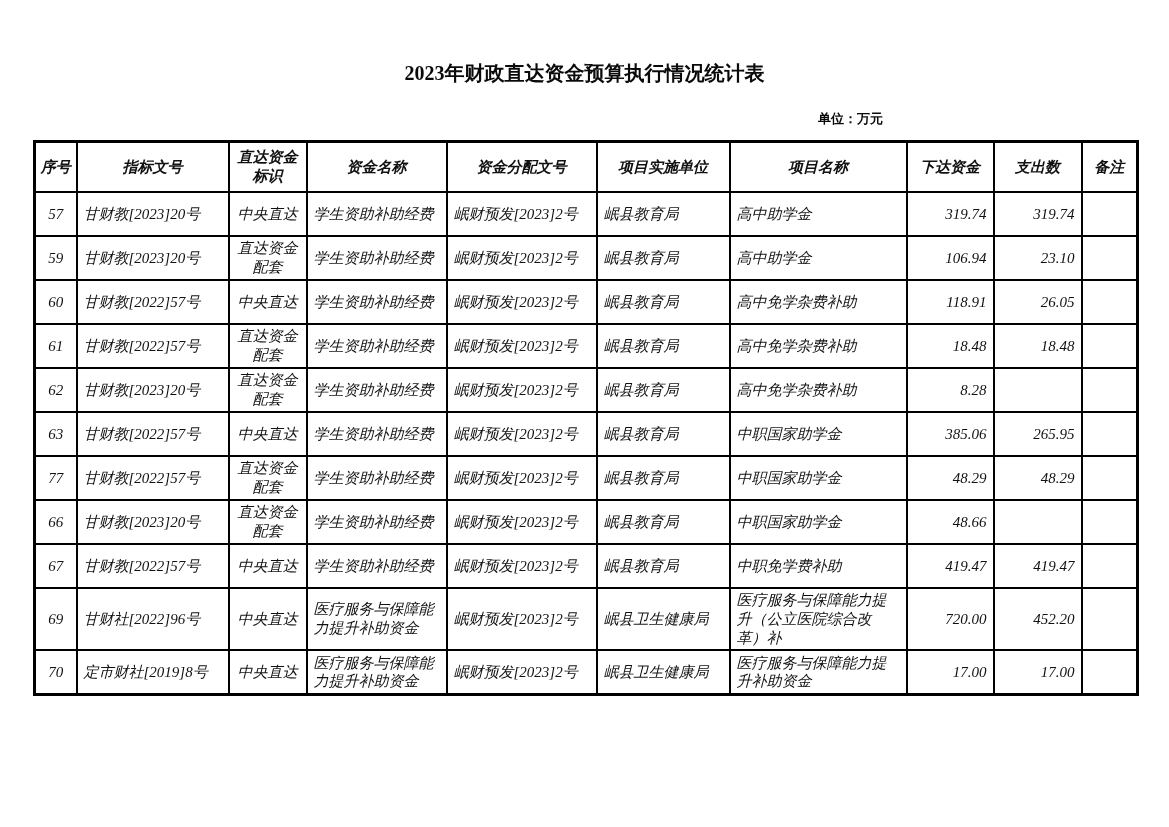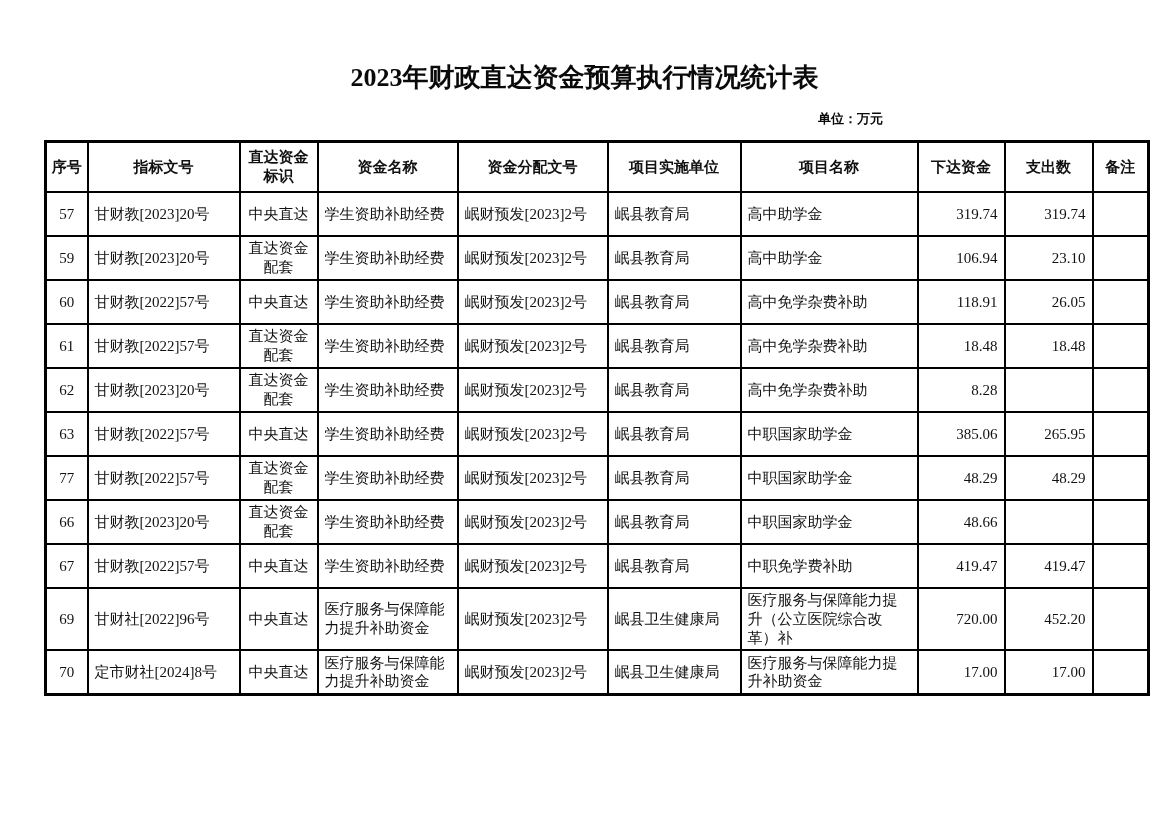--- a/index.html
+++ b/index.html
@@ -2,30 +2,31 @@
 <html><head>
 <meta charset="utf-8">
 <style>
   html,body{margin:0;padding:0;}
   body{
     width:1169px;height:827px;background:#ffffff;position:relative;
     font-family:"Liberation Serif","DejaVu Serif",serif;color:#111;
   }
   .doc-title{
     position:absolute;top:60px;left:0;width:1169px;text-align:center;
-    font-size:26px;font-weight:bold;color:#0a0a0a;
+    font-size:20px;font-weight:bold;color:#0a0a0a;
   }
   .unit-label{
     position:absolute;top:110px;left:818px;
     font-size:13px;font-weight:bold;color:#0a0a0a;
   }
   table.stat{
-    position:absolute;top:140px;left:44px;width:1103px;
+    position:absolute;top:140px;left:33px;width:1103px;
     border-collapse:collapse;table-layout:fixed;
     border:3px solid #000;
+    font-style:italic;
   }
   table.stat th,table.stat td{
     border:2px solid #000;
     font-size:15px;line-height:1.25;
     padding:2px 6px;
     overflow:hidden;
     word-break:break-all;
   }
   table.stat th{
     font-weight:bold;text-align:center;height:44px;padding:2px 4px;
@@ -187,21 +188,21 @@
       <td class="c-fund">医疗服务与保障能力提升补助资金</td>
       <td class="c-left">岷财预发[2023]2号</td>
       <td class="c-left">岷县卫生健康局</td>
       <td class="c-proj">医疗服务与保障能力提升（公立医院综合改革）补</td>
       <td class="c-num">720.00</td>
       <td class="c-num">452.20</td>
       <td class="c-num"></td>
     </tr>
     <tr>
       <td class="c-seq">70</td>
-      <td class="c-left">定市财社[2024]8号</td>
+      <td class="c-left">定市财社[2019]8号</td>
       <td class="c-flag">中央直达</td>
       <td class="c-fund">医疗服务与保障能力提升补助资金</td>
       <td class="c-left">岷财预发[2023]2号</td>
       <td class="c-left">岷县卫生健康局</td>
       <td class="c-proj">医疗服务与保障能力提升补助资金</td>
       <td class="c-num">17.00</td>
       <td class="c-num">17.00</td>
       <td class="c-num"></td>
     </tr>
   </tbody>

